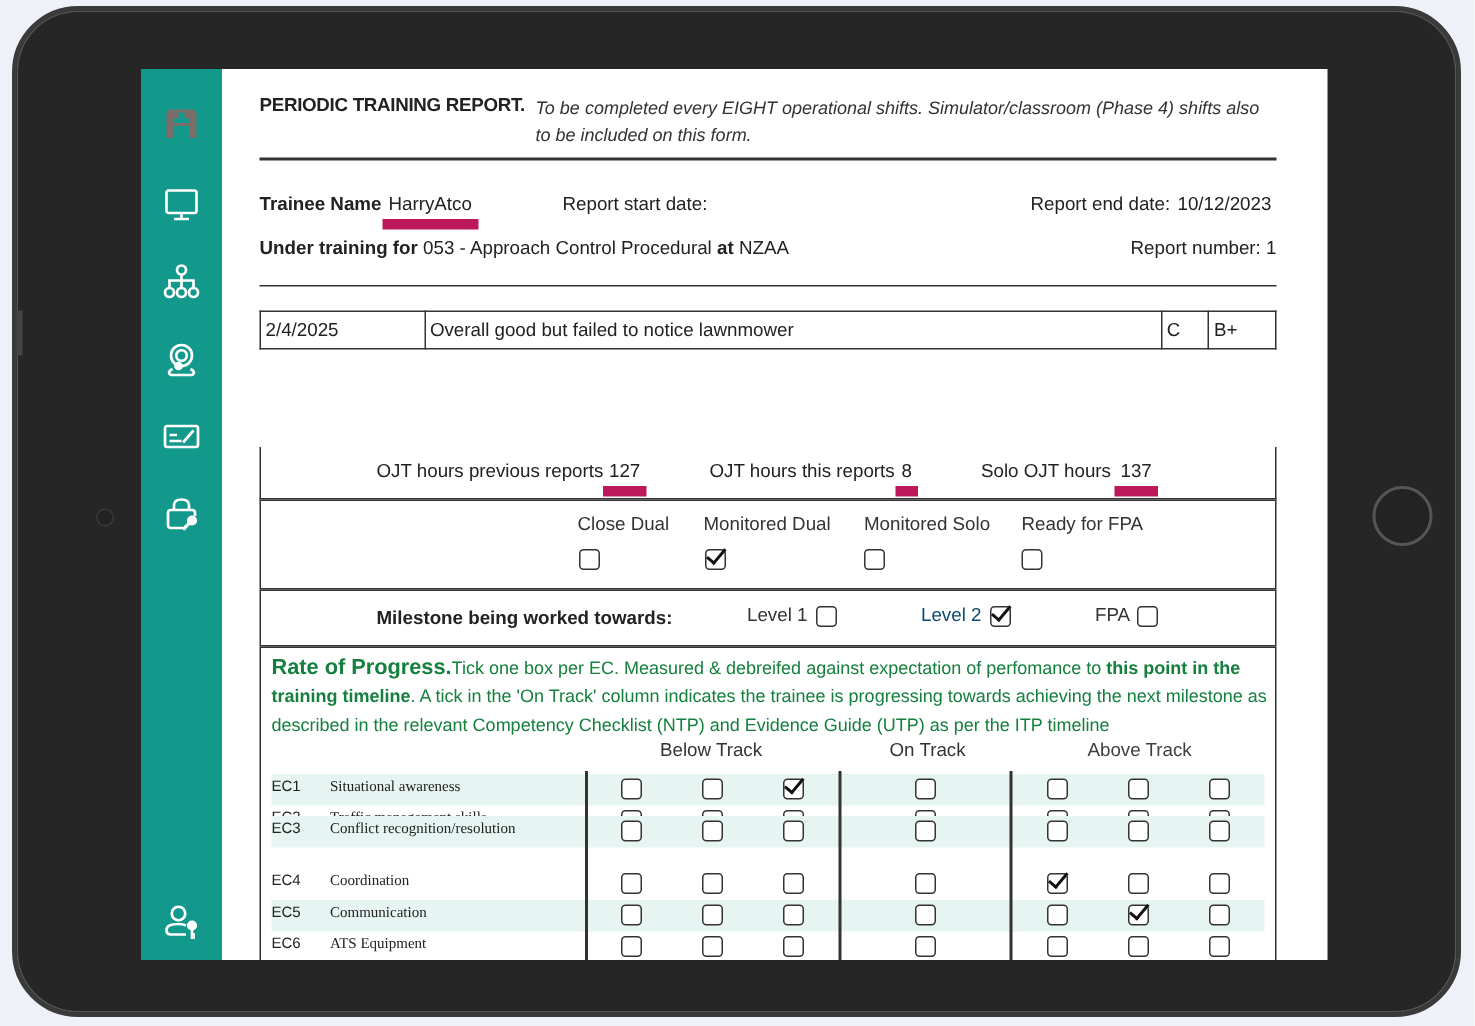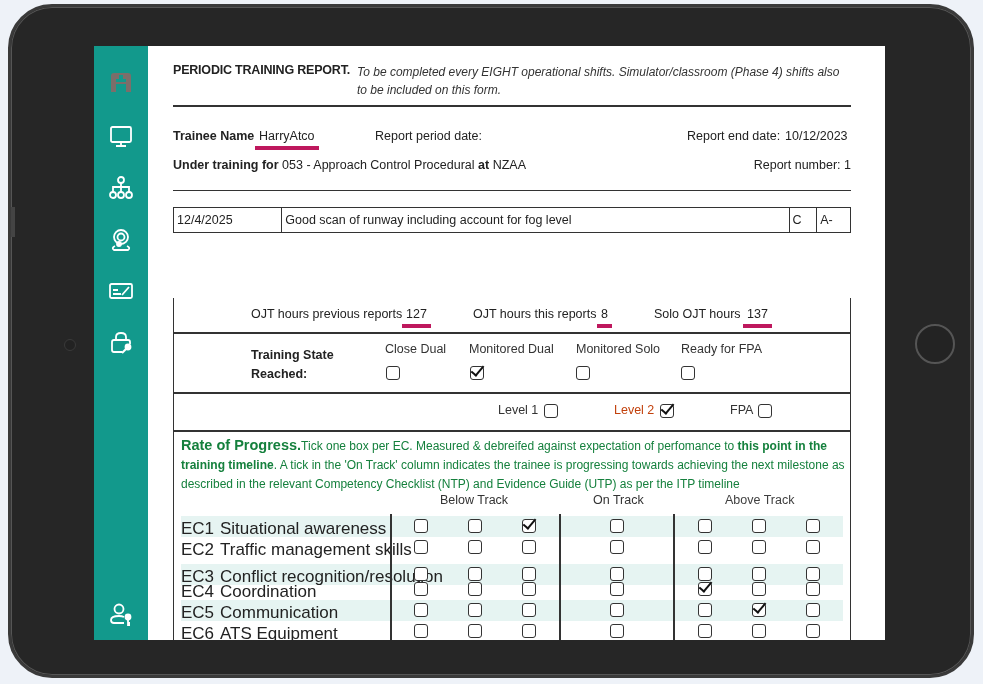--- a/index.html
+++ b/index.html
@@ -13,34 +13,34 @@
   .sidebar { position: absolute; left: 0; top: 0; width: 54px; height: 594px; background: #12998c; }
   .sb-icon { position: absolute; left: 13px; width: 28px; height: 28px; display: flex; align-items: center; justify-content: center; cursor: pointer; }
   .sb-icon svg { width: 26px; height: 26px; }
   .content { position: absolute; left: 79px; top: 0; width: 678px; }
   .hdr { position: absolute; top: 17px; left: 0; width: 678px; font-size: 12.5px; }
   .hdr .title { font-weight: bold; position: absolute; left: 0; top: 0; letter-spacing: -0.2px; }
   .hdr .note { position: absolute; left: 184px; top: 0; font-style: italic; color: #333; line-height: 18px; width: 490px; font-size: 12px; }
   .rule1 { position: absolute; left: 0; top: 59px; width: 678px; height: 2px; background: #333; }
   .row-a { position: absolute; top: 78px; left: 0; width: 678px; font-size: 12.5px; height: 26px; }
   .lbl-b { font-weight: bold; }
-  .underline-val { border-bottom: 4px solid #be185d; padding: 0 4px 3px 4px; }
+  .underline-val { border-bottom: 7px solid #be185d; padding: 0 4px 3px 4px; }
   .date-input { position: absolute; left: 302px; top: 0; width: 156px; height: 26px; border: 1px solid #ddd; border-radius: 5px; background: #f7f7f7; font-size: 13px; padding: 4px 6px; font-family: "Liberation Sans", sans-serif; color: #222; }
   .row-b { position: absolute; top: 112px; left: 0; width: 678px; font-size: 12.5px; }
   .rule2 { position: absolute; left: 0; top: 144px; width: 678px; height: 1px; background: #333; }
   table.assess { position: absolute; left: 0; top: 161px; width: 678px; border-collapse: collapse; font-size: 12.5px; }
   table.assess td, table.assess th { border: 1px solid #333; padding: 3px 3px; text-align: left; vertical-align: top; line-height: 18px; }
   table.assess th { font-weight: bold; }
   .block { position: absolute; left: 0; width: 678px; border: 1px solid #333; border-top: none; font-size: 12.5px; }
   .cb { display: inline-block; width: 14px; height: 14px; border: 1.5px solid #333; border-radius: 3px; position: relative; vertical-align: middle; background: #fff; cursor: pointer; }
   .cb.checked::after { content: ""; position: absolute; left: 3px; top: -4px; width: 5px; height: 11px; border-right: 2.5px solid #111; border-bottom: 2.5px solid #111; transform: rotate(40deg); }
-  .ec-row { position: absolute; left: 7px; width: 662px; height: 21px; font-size: 17px; }
+  .ec-row { position: absolute; left: 7px; width: 662px; height: 21px; font-size: 10px; }
   .ec-row.shaded { background: #e6f4f2; }
   .ec-code { position: absolute; left: 0; top: 3px; }
-  .ec-name { position: absolute; left: 39px; top: 3px; }
+  .ec-name { position: absolute; left: 39px; top: 3px; font-family: Liberation Serif, serif; }
   .ec-row .cb { position: absolute; top: 3px; }
   .vline { position: absolute; width: 1.5px; background: #333; }
 </style>
 </head>
 <body>
 
 <div class="tablet">
   <div class="side-notch"></div>
   <div class="camera"></div>
   <div class="home-btn"></div>
@@ -106,76 +106,73 @@
   <div class="content">
     <div class="hdr">
       <span class="title">PERIODIC TRAINING REPORT.</span>
       <span class="note">To be completed every EIGHT operational shifts. Simulator/classroom (Phase 4) shifts also to be included on this form.</span>
     </div>
     <div class="rule1"></div>
 
     <div class="row-a">
       <span style="position:absolute;left:0;top:5px" class="lbl-b">Trainee Name</span>
       <span style="position:absolute;left:82px;top:5px" class="underline-val">HarryAtco</span>
-      <span style="position:absolute;left:202px;top:5px">Report period date:</span>
+      <span style="position:absolute;left:202px;top:5px">Report start date:</span>
       <span style="position:absolute;left:514px;top:5px">Report end date:</span>
       <span style="position:absolute;left:612px;top:5px">10/12/2023</span>
     </div>
 
     <div class="row-b">
       <span class="lbl-b">Under training for</span>
       <span>053 - Approach Control Procedural</span>
       <span class="lbl-b">at</span>
       <span>NZAA</span>
       <span style="position:absolute;right:0;top:0">
         <span>Report number:</span>
         <span>1</span>
       </span>
     </div>
     <div class="rule2"></div>
 
     <table class="assess">
       <tbody>
       <tr>
-        <td>12/4/2025</td>
-        <td>Good scan of runway including account for fog level</td>
+        <td>2/4/2025</td>
+        <td>Overall good but failed to notice lawnmower</td>
         <td>C</td>
-        <td>A-</td>
+        <td>B+</td>
       </tr>
     </tbody>
       </table>
 
     <div class="block" style="top:252px;height:35px">
       <span style="position:absolute;left:77px;top:9px">OJT hours previous reports</span>
       <span style="position:absolute;left:228px;top:9px" class="underline-val">127</span>
       <span style="position:absolute;left:299px;top:9px">OJT hours this reports</span>
       <span style="position:absolute;left:423px;top:9px" class="underline-val">8</span>
       <span style="position:absolute;left:480px;top:9px">Solo OJT hours</span>
       <span style="position:absolute;left:569px;top:9px" class="underline-val">137</span>
     </div>
 
     <div class="block" style="top:287px;height:60px;border-top:1.5px solid #333">
-      <span style="position:absolute;left:77px;top:12px;font-weight:bold;line-height:19px">
-        <span>Training State</span><br>
-        <span>Reached:</span>
-      </span>
       <span style="position:absolute;left:211px;top:8px;color:#333">Close Dual</span>
       <span class="cb" style="position:absolute;left:212px;top:32px"></span>
       <span style="position:absolute;left:295px;top:8px;color:#333">Monitored Dual</span>
       <span class="cb checked" style="position:absolute;left:296px;top:32px"></span>
       <span style="position:absolute;left:402px;top:8px;color:#333">Monitored Solo</span>
       <span class="cb" style="position:absolute;left:402px;top:32px"></span>
       <span style="position:absolute;left:507px;top:8px;color:#333">Ready for FPA</span>
       <span class="cb" style="position:absolute;left:507px;top:32px"></span>
     </div>
 
     <div class="block" style="top:347px;height:38px;border-top:1.5px solid #333">
+      <span style="position:absolute;left:77px;top:11px;font-weight:bold">Milestone being worked towards:</span>
       <span style="position:absolute;left:324px;top:9px;color:#333">Level 1</span>
       <span class="cb" style="position:absolute;left:370px;top:10px"></span>
-      <span style="position:absolute;left:440px;top:9px;color:#c2410c">Level 2</span>
+      <span style="position:absolute;left:440px;top:9px;color:#0c4a6e">Level 2</span>
       <span class="cb checked" style="position:absolute;left:486px;top:10px"></span>
       <span style="position:absolute;left:556px;top:9px;color:#333">FPA</span>
       <span class="cb" style="position:absolute;left:584px;top:10px"></span>
     </div>
 
     <div class="block" style="top:385px;height:215px;border-top:1.5px solid #333">
       <div style="position:absolute;left:7px;top:4px;width:664px;line-height:19px;font-size:12px;color:#15803d">
         <span style="font-weight:bold;font-size:14.5px">Rate of Progress.</span><span>Tick one box per EC. Measured &amp; debreifed against expectation of perfomance to </span><b>this point in the training timeline</b><span>. A tick in the 'On Track' column indicates the trainee is progressing towards achieving the next milestone as described in the relevant Competency Checklist (NTP) and Evidence Guide (UTP) as per the ITP timeline</span>
       </div>
       <span style="position:absolute;left:266px;top:61px;color:#333">Below Track</span>
@@ -198,21 +195,21 @@
             <span class="ec-code">EC2</span>
             <span class="ec-name">Traffic management skills</span>
             <span class="cb" style="left: 233px;"></span>
             <span class="cb" style="left: 287px;"></span>
             <span class="cb" style="left: 341px;"></span>
             <span class="cb" style="left: 429px;"></span>
             <span class="cb" style="left: 517px;"></span>
             <span class="cb" style="left: 571px;"></span>
             <span class="cb" style="left: 625px;"></span>
           </div>
-          <div class="ec-row shaded" style="top: 132px; padding-left: 24px;">
+          <div class="ec-row shaded" style="top: 112px; padding-left: 24px;">
             <span class="ec-code">EC3</span>
             <span class="ec-name">Conflict recognition/resolution</span>
             <span class="cb" style="left: 233px;"></span>
             <span class="cb" style="left: 287px;"></span>
             <span class="cb" style="left: 341px;"></span>
             <span class="cb" style="left: 429px;"></span>
             <span class="cb" style="left: 517px;"></span>
             <span class="cb" style="left: 571px;"></span>
             <span class="cb" style="left: 625px;"></span>
           </div>

